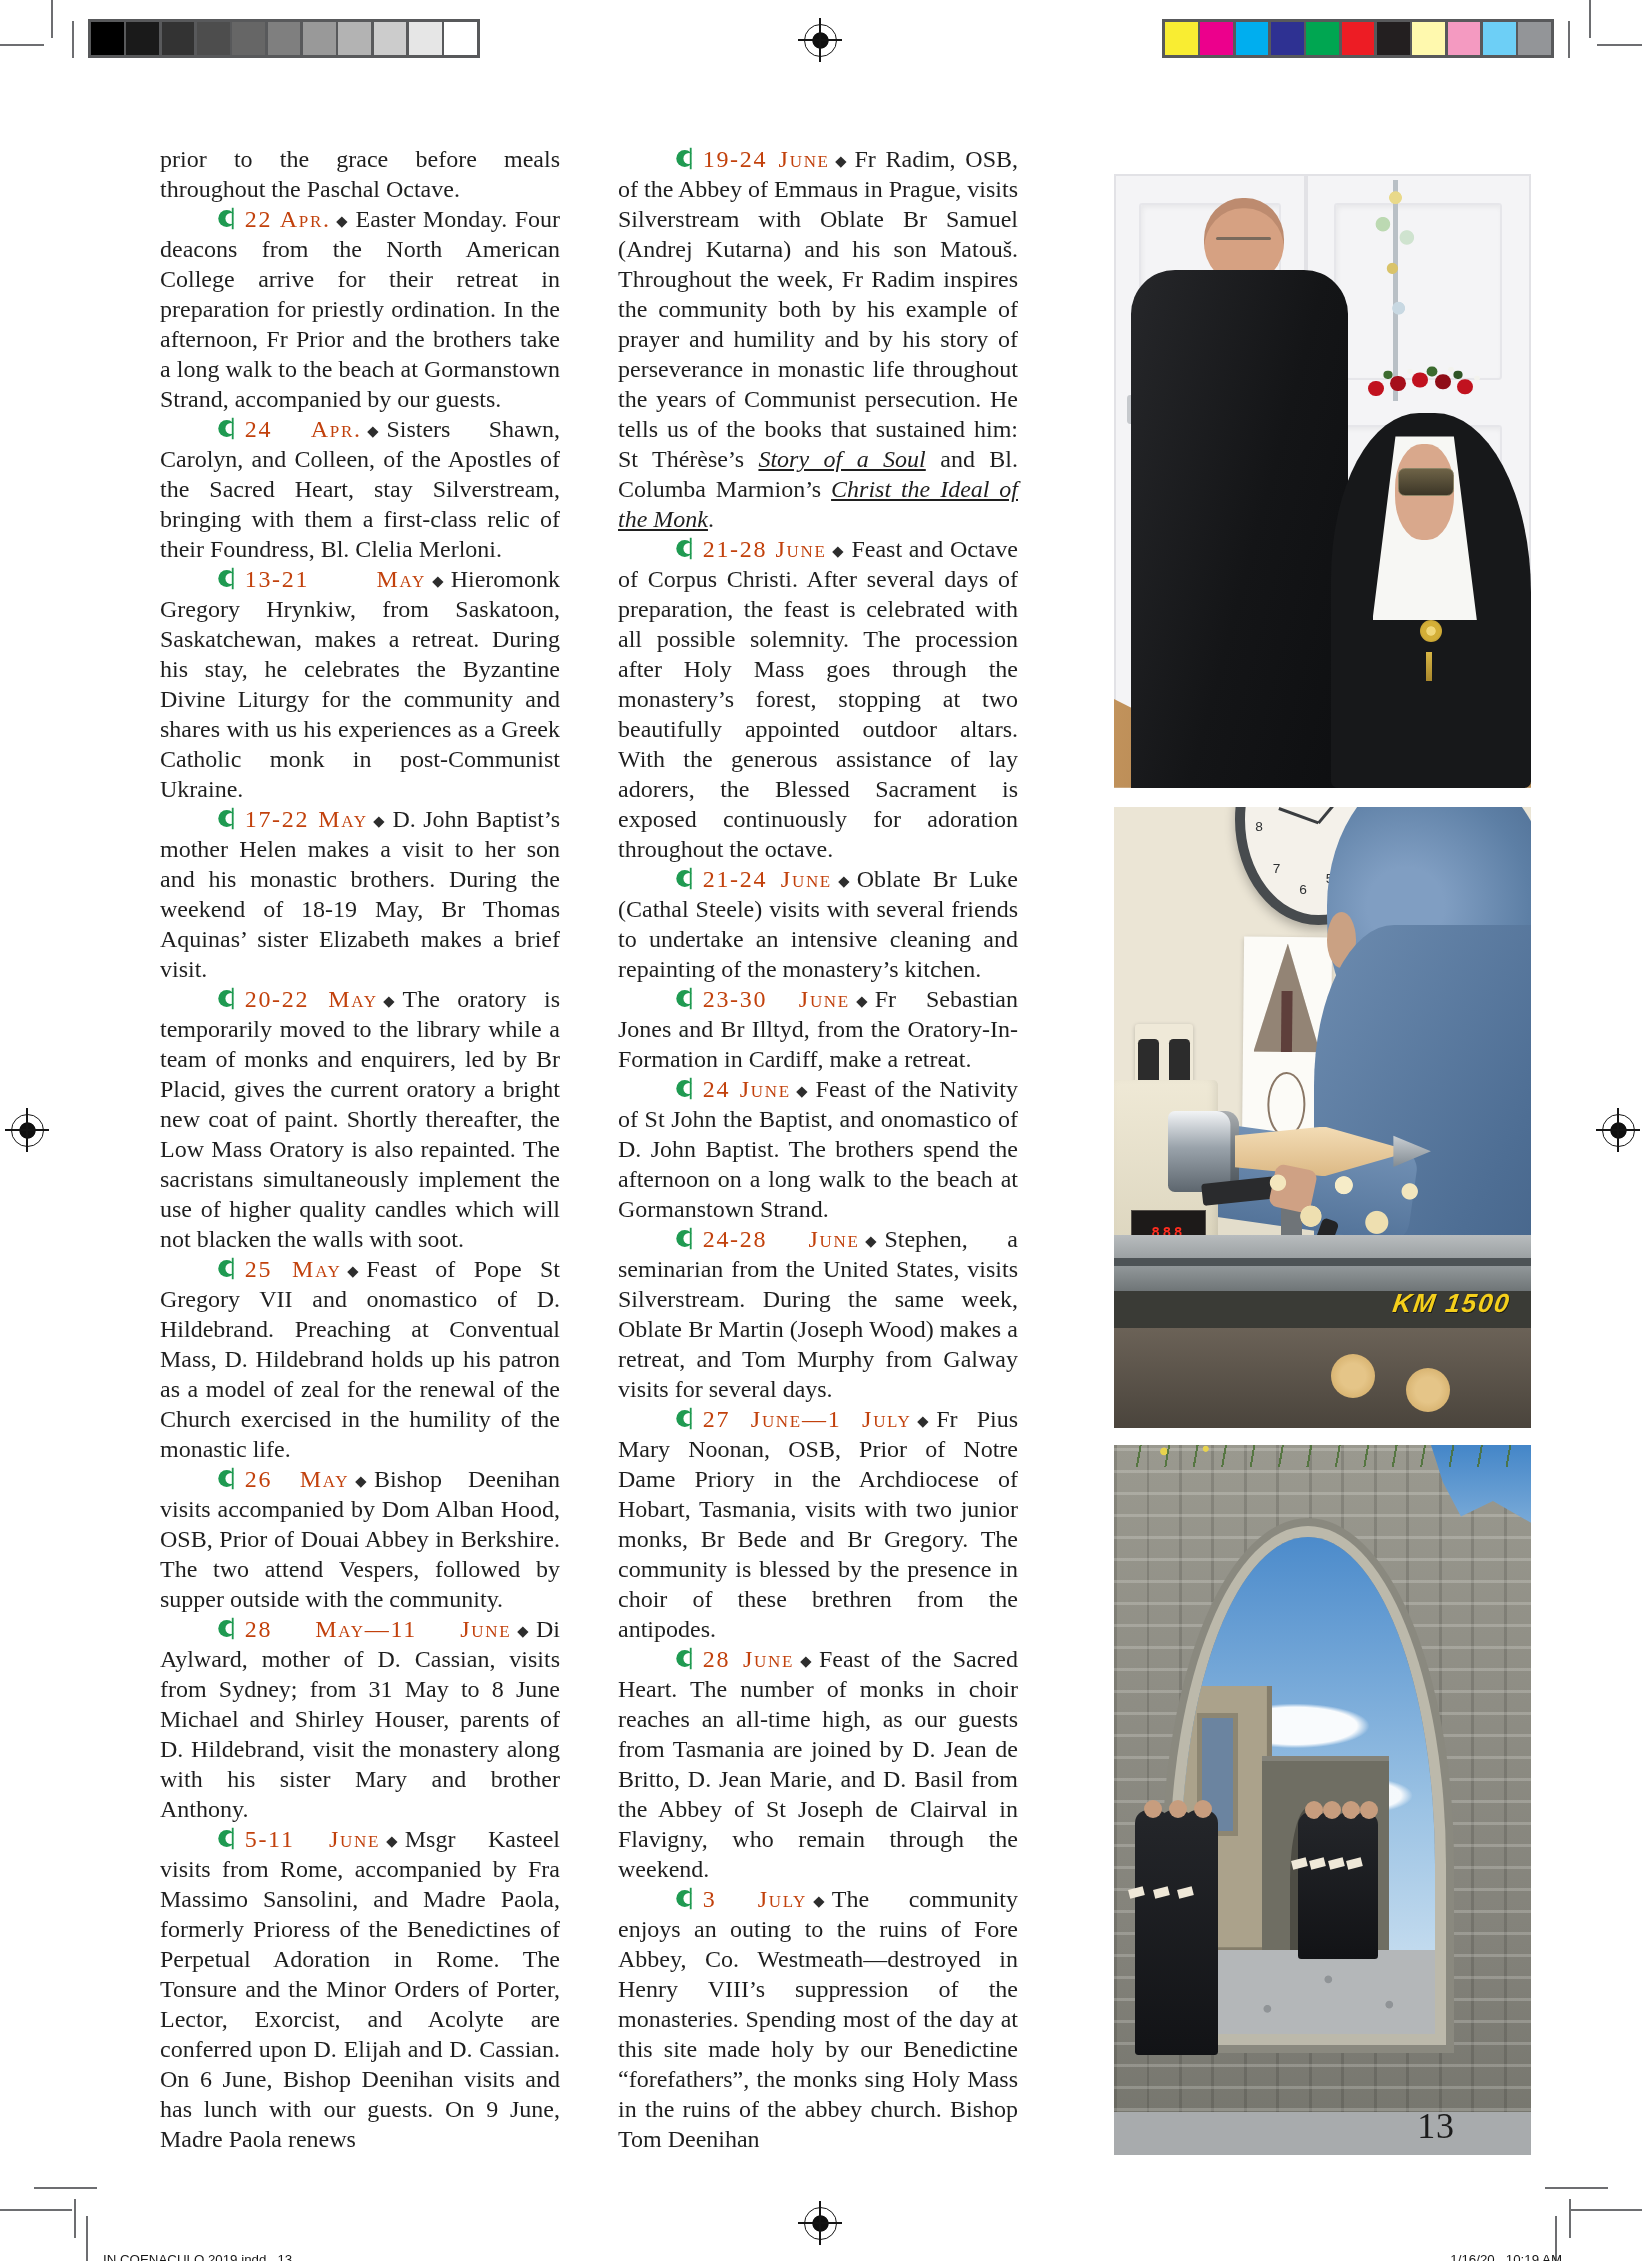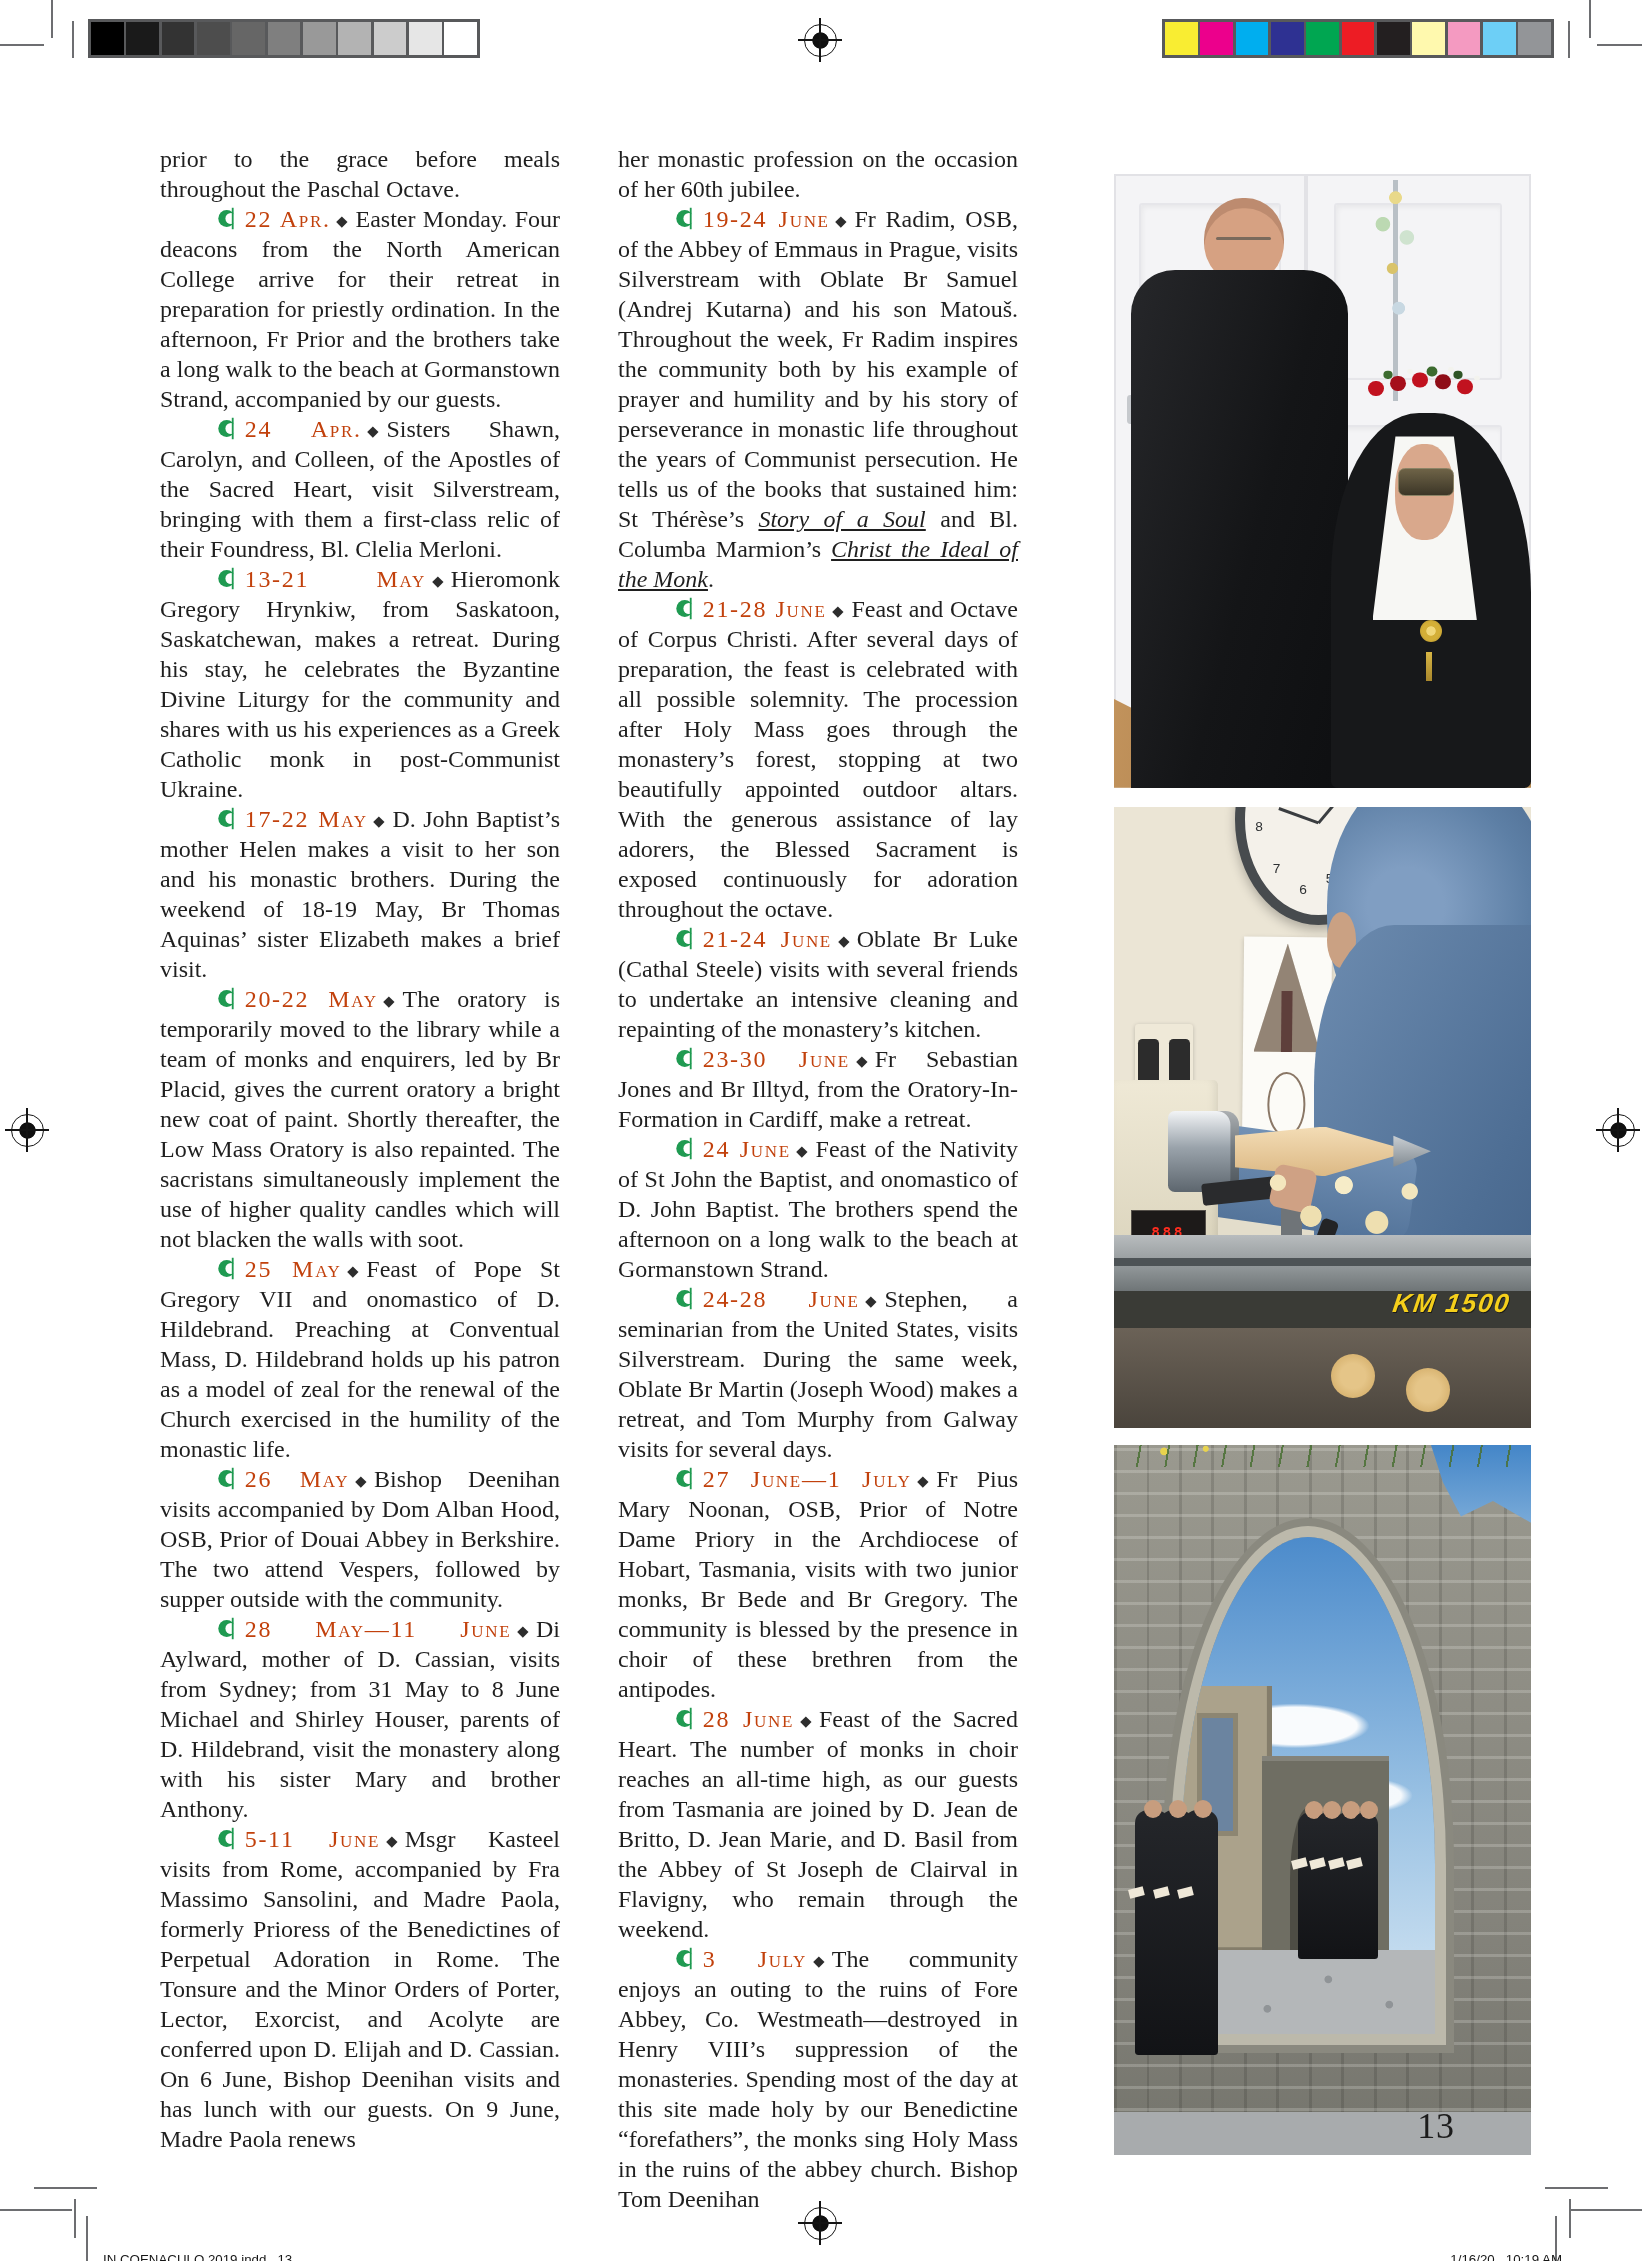--- a/index.html
+++ b/index.html
@@ -243,21 +243,21 @@
       <p class="entry cont"><span class="btxt">prior to the grace before meals throughout the Paschal Octave.</span></p>
       <p class="entry"><span class="cap"><svg class="capsvg" viewBox="0 0 24 30">
             <circle cx="11" cy="15" r="11" fill="#1f9a51"></circle>
             <circle cx="16.5" cy="15" r="7.2" fill="#ffffff"></circle>
             <rect x="17.6" y="1" width="2.4" height="28" fill="#1f9a51"></rect>
           </svg></span><span class="date">22 Apr.</span><span class="dia"></span><span class="btxt">Easter Monday. Four deacons from the North American College arrive for their retreat in preparation for priestly ordination. In the afternoon, Fr Prior and the brothers take a long walk to the beach at Gormanstown Strand, accompanied by our guests.</span></p>
       <p class="entry"><span class="cap"><svg class="capsvg" viewBox="0 0 24 30">
             <circle cx="11" cy="15" r="11" fill="#1f9a51"></circle>
             <circle cx="16.5" cy="15" r="7.2" fill="#ffffff"></circle>
             <rect x="17.6" y="1" width="2.4" height="28" fill="#1f9a51"></rect>
-          </svg></span><span class="date">24 Apr.</span><span class="dia"></span><span class="btxt">Sisters Shawn, Carolyn, and Colleen, of the Apostles of the Sacred Heart, visit Silverstream, bringing with them a first-class relic of their Foundress, Bl. Clelia Merloni.</span></p>
+          </svg></span><span class="date">24 Apr.</span><span class="dia"></span><span class="btxt">Sisters Shawn, Carolyn, and Colleen, of the Apostles of the Sacred Heart, stay Silverstream, bringing with them a first-class relic of their Foundress, Bl. Clelia Merloni.</span></p>
       <p class="entry"><span class="cap"><svg class="capsvg" viewBox="0 0 24 30">
             <circle cx="11" cy="15" r="11" fill="#1f9a51"></circle>
             <circle cx="16.5" cy="15" r="7.2" fill="#ffffff"></circle>
             <rect x="17.6" y="1" width="2.4" height="28" fill="#1f9a51"></rect>
           </svg></span><span class="date">13-21 May</span><span class="dia"></span><span class="btxt">Hieromonk Gregory Hrynkiw, from Saskatoon, Saskatchewan, makes a retreat. During his stay, he celebrates the Byzantine Divine Liturgy for the community and shares with us his experiences as a Greek Catholic monk in post-Communist Ukraine.</span></p>
       <p class="entry"><span class="cap"><svg class="capsvg" viewBox="0 0 24 30">
             <circle cx="11" cy="15" r="11" fill="#1f9a51"></circle>
             <circle cx="16.5" cy="15" r="7.2" fill="#ffffff"></circle>
             <rect x="17.6" y="1" width="2.4" height="28" fill="#1f9a51"></rect>
           </svg></span><span class="date">17-22 May</span><span class="dia"></span><span class="btxt">D. John Baptist’s mother Helen makes a visit to her son and his monastic brothers. During the weekend of 18-19 May, Br Thomas Aquinas’ sister Elizabeth makes a brief visit.</span></p>
@@ -281,21 +281,20 @@
             <circle cx="16.5" cy="15" r="7.2" fill="#ffffff"></circle>
             <rect x="17.6" y="1" width="2.4" height="28" fill="#1f9a51"></rect>
           </svg></span><span class="date">28 May—11 June</span><span class="dia"></span><span class="btxt">Di Aylward, mother of D. Cassian, visits from Sydney; from 31 May to 8 June Michael and Shirley Houser, parents of D. Hildebrand, visit the monastery along with his sister Mary and brother Anthony.</span></p>
       <p class="entry"><span class="cap"><svg class="capsvg" viewBox="0 0 24 30">
             <circle cx="11" cy="15" r="11" fill="#1f9a51"></circle>
             <circle cx="16.5" cy="15" r="7.2" fill="#ffffff"></circle>
             <rect x="17.6" y="1" width="2.4" height="28" fill="#1f9a51"></rect>
           </svg></span><span class="date">5-11 June</span><span class="dia"></span><span class="btxt">Msgr Kasteel visits from Rome, accompanied by Fra Massimo Sansolini, and Madre Paola, formerly Prioress of the Benedictines of Perpetual Adoration in Rome. The Tonsure and the Minor Orders of Porter, Lector, Exorcist, and Acolyte are conferred upon D. Elijah and D. Cassian. On 6 June, Bishop Deenihan visits and has lunch with our guests. On 9 June, Madre Paola renews</span></p>
     </div>
   <div class="textcol" id="col2">
-      <p class="entry cont"><span class="btxt">her monastic profession on the occasion of her 60th jubilee.</span></p>
       <p class="entry"><span class="cap"><svg class="capsvg" viewBox="0 0 24 30">
             <circle cx="11" cy="15" r="11" fill="#1f9a51"></circle>
             <circle cx="16.5" cy="15" r="7.2" fill="#ffffff"></circle>
             <rect x="17.6" y="1" width="2.4" height="28" fill="#1f9a51"></rect>
           </svg></span><span class="date">19-24 June</span><span class="dia"></span><span class="btxt">Fr Radim, OSB, of the Abbey of Emmaus in Prague, visits Silverstream with Oblate Br Samuel (Andrej Kutarna) and his son Matouš. Throughout the week, Fr Radim inspires the community both by his example of prayer and humility and by his story of perseverance in monastic life throughout the years of Communist persecution. He tells us of the books that sustained him: St Thérèse’s <i>Story of a Soul</i> and Bl. Columba Marmion’s <i>Christ the Ideal of the Monk</i>.</span></p>
       <p class="entry"><span class="cap"><svg class="capsvg" viewBox="0 0 24 30">
             <circle cx="11" cy="15" r="11" fill="#1f9a51"></circle>
             <circle cx="16.5" cy="15" r="7.2" fill="#ffffff"></circle>
             <rect x="17.6" y="1" width="2.4" height="28" fill="#1f9a51"></rect>
           </svg></span><span class="date">21-28 June</span><span class="dia"></span><span class="btxt">Feast and Octave of Corpus Christi. After several days of preparation, the feast is celebrated with all possible solemnity. The procession after Holy Mass goes through the monastery’s forest, stopping at two beautifully appointed outdoor altars. With the generous assistance of lay adorers, the Blessed Sacrament is exposed continuously for adoration throughout the octave.</span></p>

